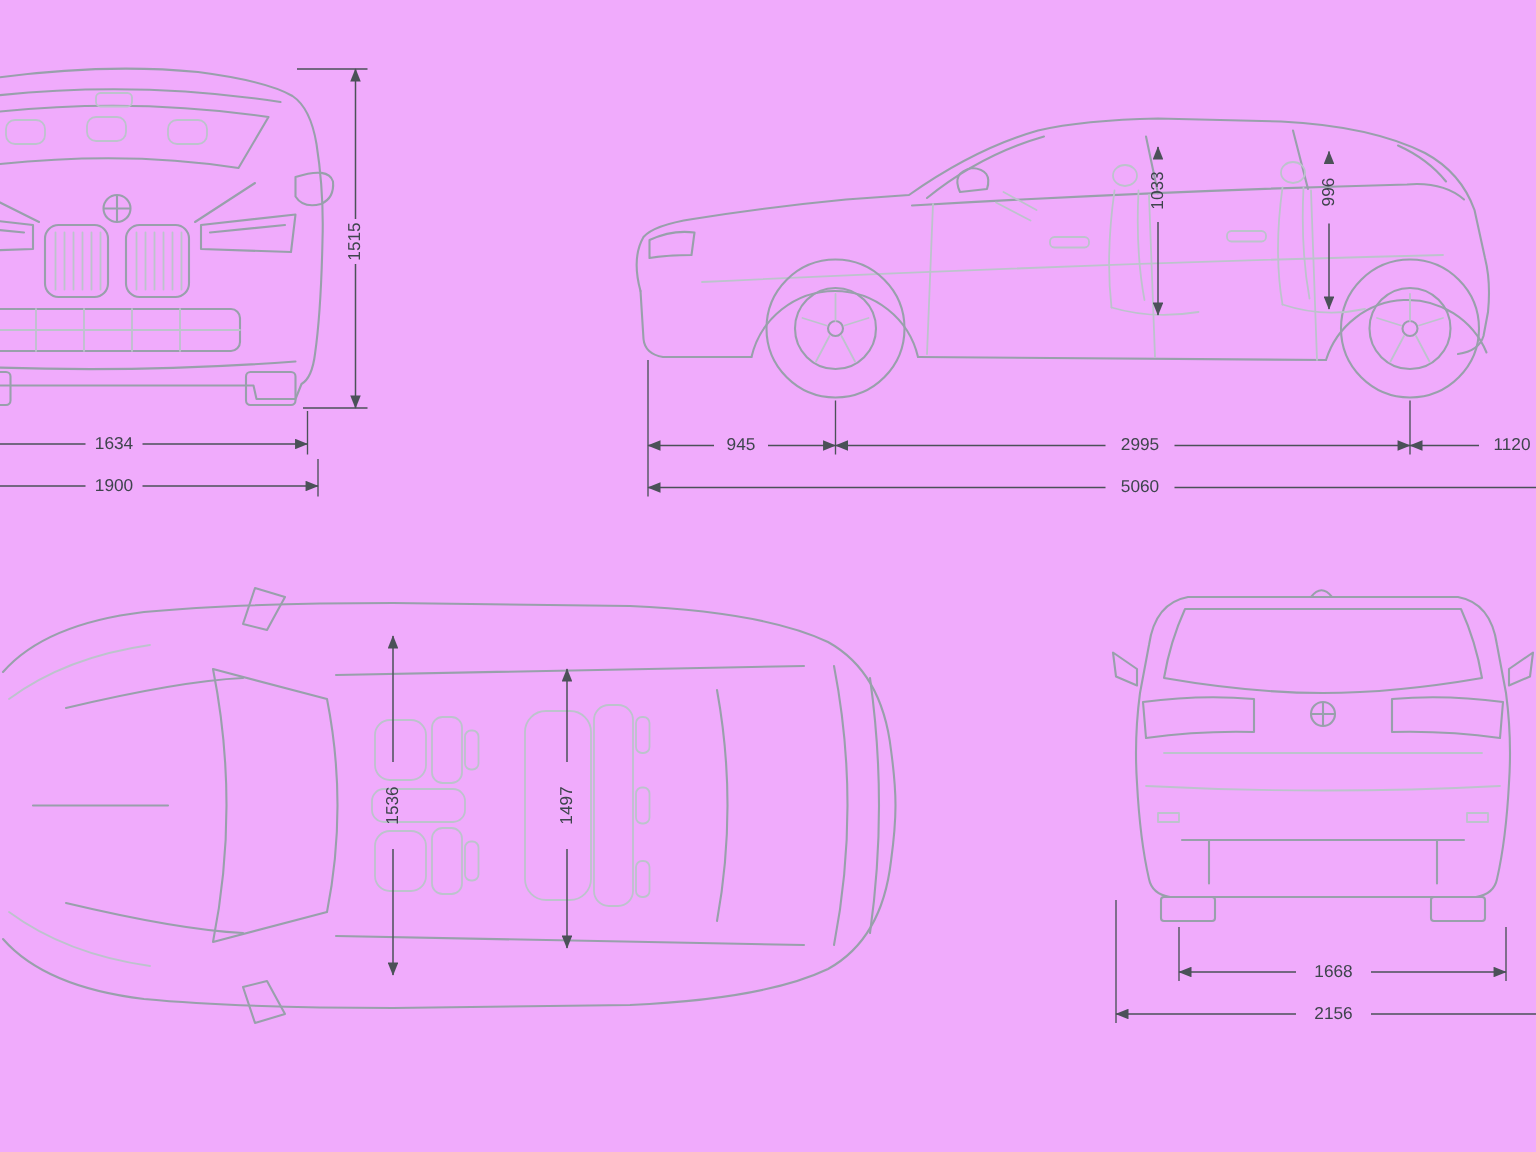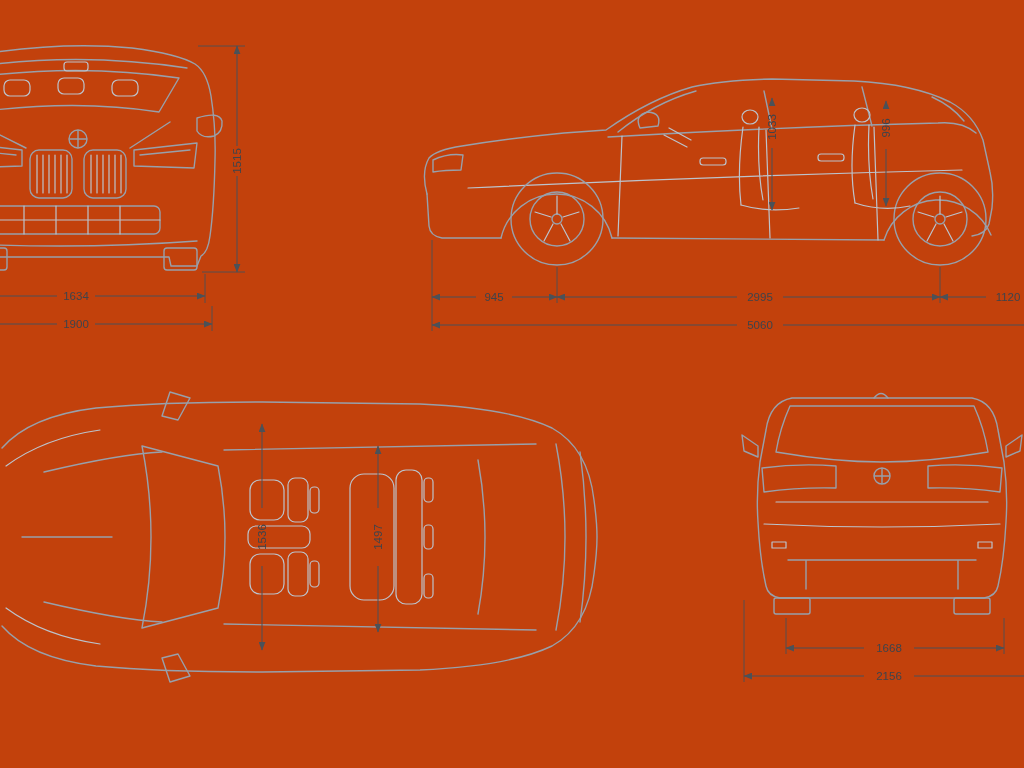--- a/index.html
+++ b/index.html
@@ -1,16 +1,16 @@
 <!DOCTYPE html>
 <html><head>
 <meta charset="utf-8">
 <style>
   html,body{margin:0;padding:0;background:#ffffff;}
-  .canvas{position:relative;width:1024px;height:768px;background:#c2410c;overflow:hidden;}
+  .canvas{position:relative;width:1024px;height:768px;background:#f0abfc;overflow:hidden;}
   svg{position:absolute;left:0;top:0;}
   .car{stroke:#98a0ab;stroke-width:1.4;fill:none;stroke-linecap:round;stroke-linejoin:round;}
   .detail{stroke:#bcc3cc;stroke-width:1.2;fill:none;stroke-linecap:round;stroke-linejoin:round;}
   .dim{stroke:#4b5158;stroke-width:1;fill:none;}
   .ext{stroke:#4b5158;stroke-width:0.9;fill:none;}
   text.dimlabel{
     font-family:"Liberation Sans","DejaVu Sans",sans-serif;
     font-size:11.5px;fill:#3e444c;
     text-anchor:middle;dominant-baseline:central;
   }

